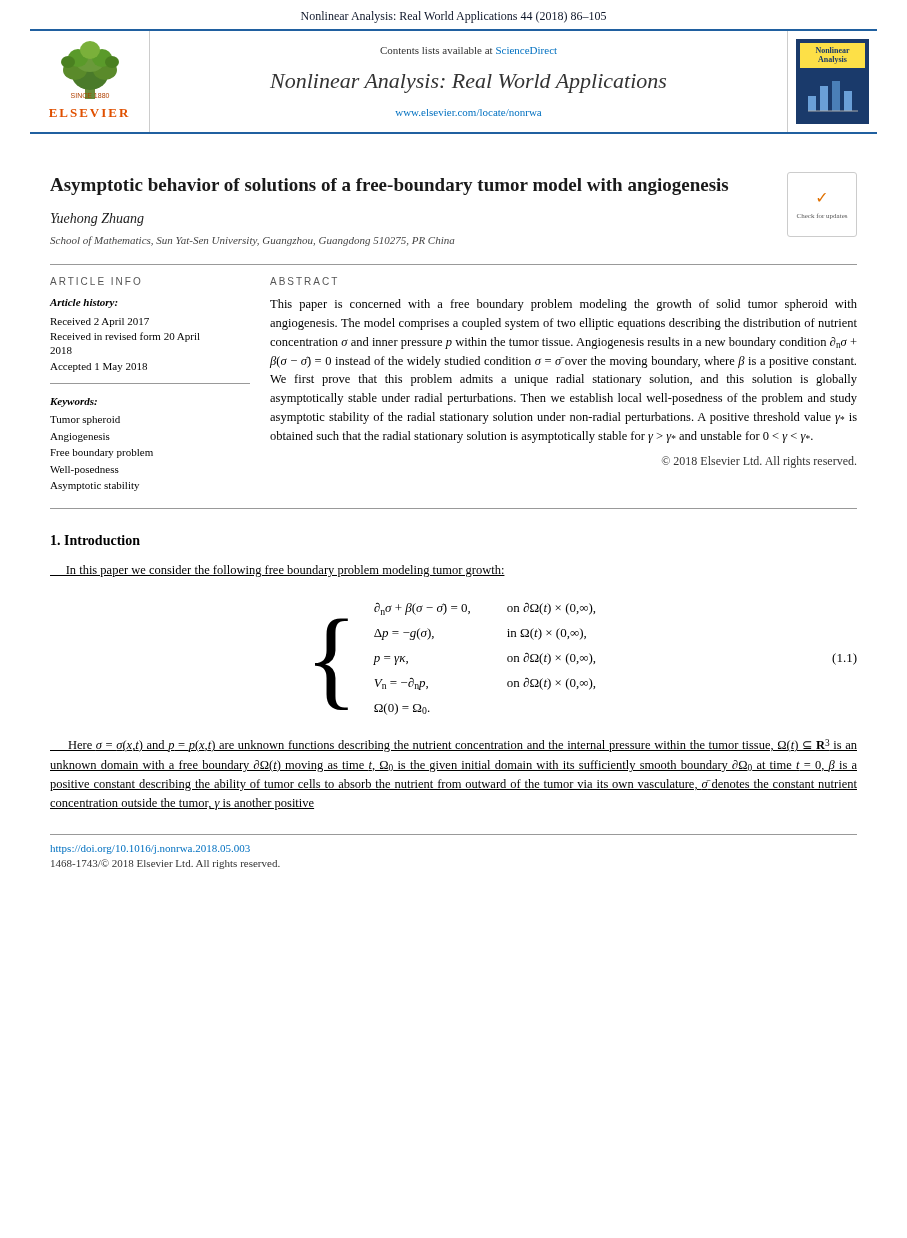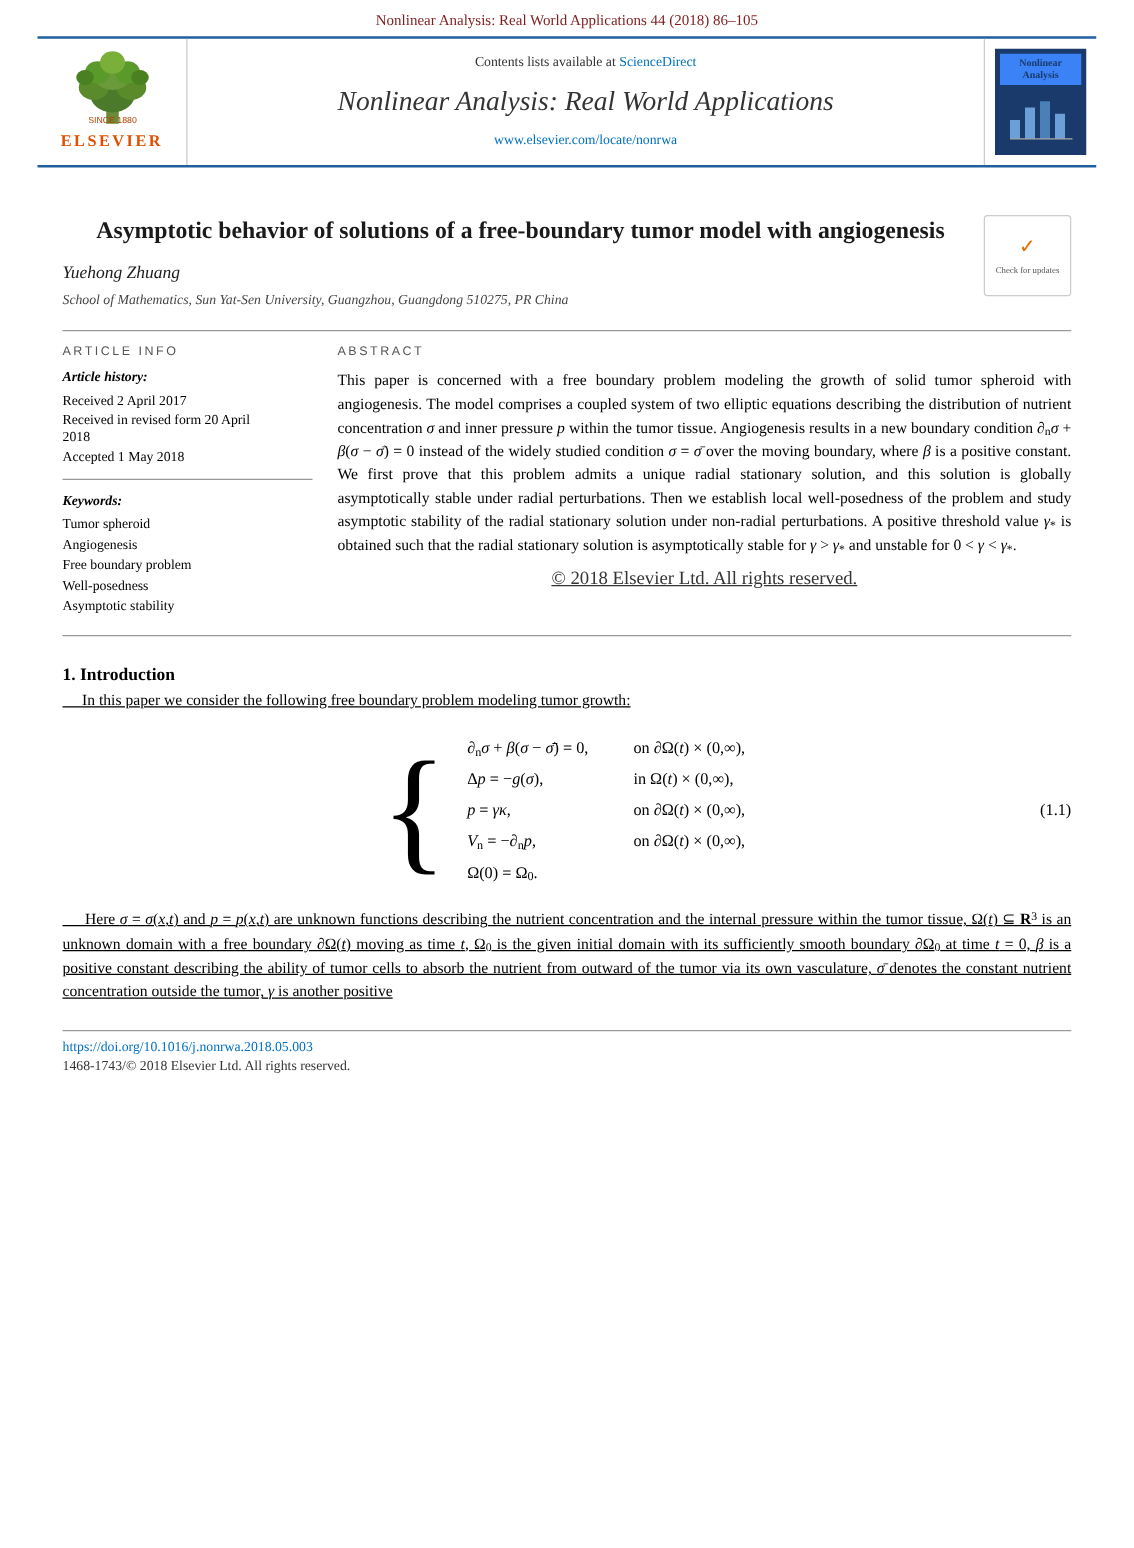--- a/index.html
+++ b/index.html
@@ -11,21 +11,21 @@
       min-height: 1238px;
       font-size: 13px;
       line-height: 1.4;
     }
 
     
     .journal-top-bar {
       text-align: center;
       padding: 8px 0 4px 0;
       font-size: 12px;
-      color: #7f1d1d;
+      color: #0f172a;
     }
 
     
     .journal-header {
       border-top: 2px solid #2060a0;
       border-bottom: 2px solid #2060a0;
       display: flex;
       align-items: stretch;
       padding: 0;
       margin: 0 30px;
@@ -230,35 +230,35 @@
       margin-bottom: 1px;
     }
 
     .abstract-text {
       font-size: 12.5px;
       line-height: 1.5;
       text-align: justify;
     }
 
     .copyright-line {
-      font-size: 15px;
-      text-align: center;
+      font-size: 12px;
+      text-align: right;
       margin-top: 8px;
       color: #333;
-      text-decoration: underline;
     }
 
     
     .intro-section {
       margin-top: 22px;
     }
 
     .section-heading {
       font-size: 14px;
       font-weight: bold;
+      margin-bottom: 10px;
     }
 
     .body-text {
       font-size: 12.5px;
       line-height: 1.55;
       text-align: justify;
       margin-bottom: 10px;
       text-decoration: underline;
     }
 
@@ -376,39 +376,39 @@
     <div class="contents-line">
       <span>Contents lists available at</span>
       <span class="science-direct-link">ScienceDirect</span>
     </div>
     <div class="journal-title-header">Nonlinear Analysis: Real World Applications</div>
     <div class="journal-url">www.elsevier.com/locate/nonrwa</div>
   </div>
 
   <div class="journal-header-right">
     <div class="journal-cover-img">
-      <div style="background:#3b82f6;color:#1a3a6b;padding:3px;width:100%;text-align:center;font-size:8px;font-weight:bold;line-height:1.2;">
+      <div style="background:#fde047;color:#1a3a6b;padding:3px;width:100%;text-align:center;font-size:8px;font-weight:bold;line-height:1.2;">
         Nonlinear<br>Analysis
       </div>
       <div style="background:#1a3a6b;flex:1;width:100%;display:flex;align-items:center;justify-content:center;">
         <svg width="60" height="45" viewBox="0 0 60 45">
           <rect x="5" y="25" width="8" height="15" fill="#6a9fd8"></rect>
           <rect x="17" y="15" width="8" height="25" fill="#6a9fd8"></rect>
           <rect x="29" y="10" width="8" height="30" fill="#4a7fb8"></rect>
           <rect x="41" y="20" width="8" height="20" fill="#6a9fd8"></rect>
           <line x1="5" y1="40" x2="55" y2="40" stroke="#aaa" stroke-width="1"></line>
         </svg>
       </div>
     </div>
   </div>
 </div>
 
 <div class="page-content">
 
-  <div style="position:relative; margin-bottom: 10px; margin-top: 18px; margin-left: 27px;">
+  <div style="position:relative; margin-bottom: 10px; margin-top: 18px;">
     <h1 class="article-title" style="font-size:19px;font-weight:bold;line-height:1.35;padding-right:0;">Asymptotic behavior of solutions of a free-boundary tumor model with angiogenesis</h1>
     <div class="check-updates-badge" style="position:absolute;right:0;top:0;width:70px;height:65px;">
       <div class="check-icon">✓</div>
       <div style="font-size:7px;text-align:center;color:#555;">Check for
 updates</div>
     </div>
   </div>
 
   <div class="author-name">Yuehong Zhuang</div>
 

